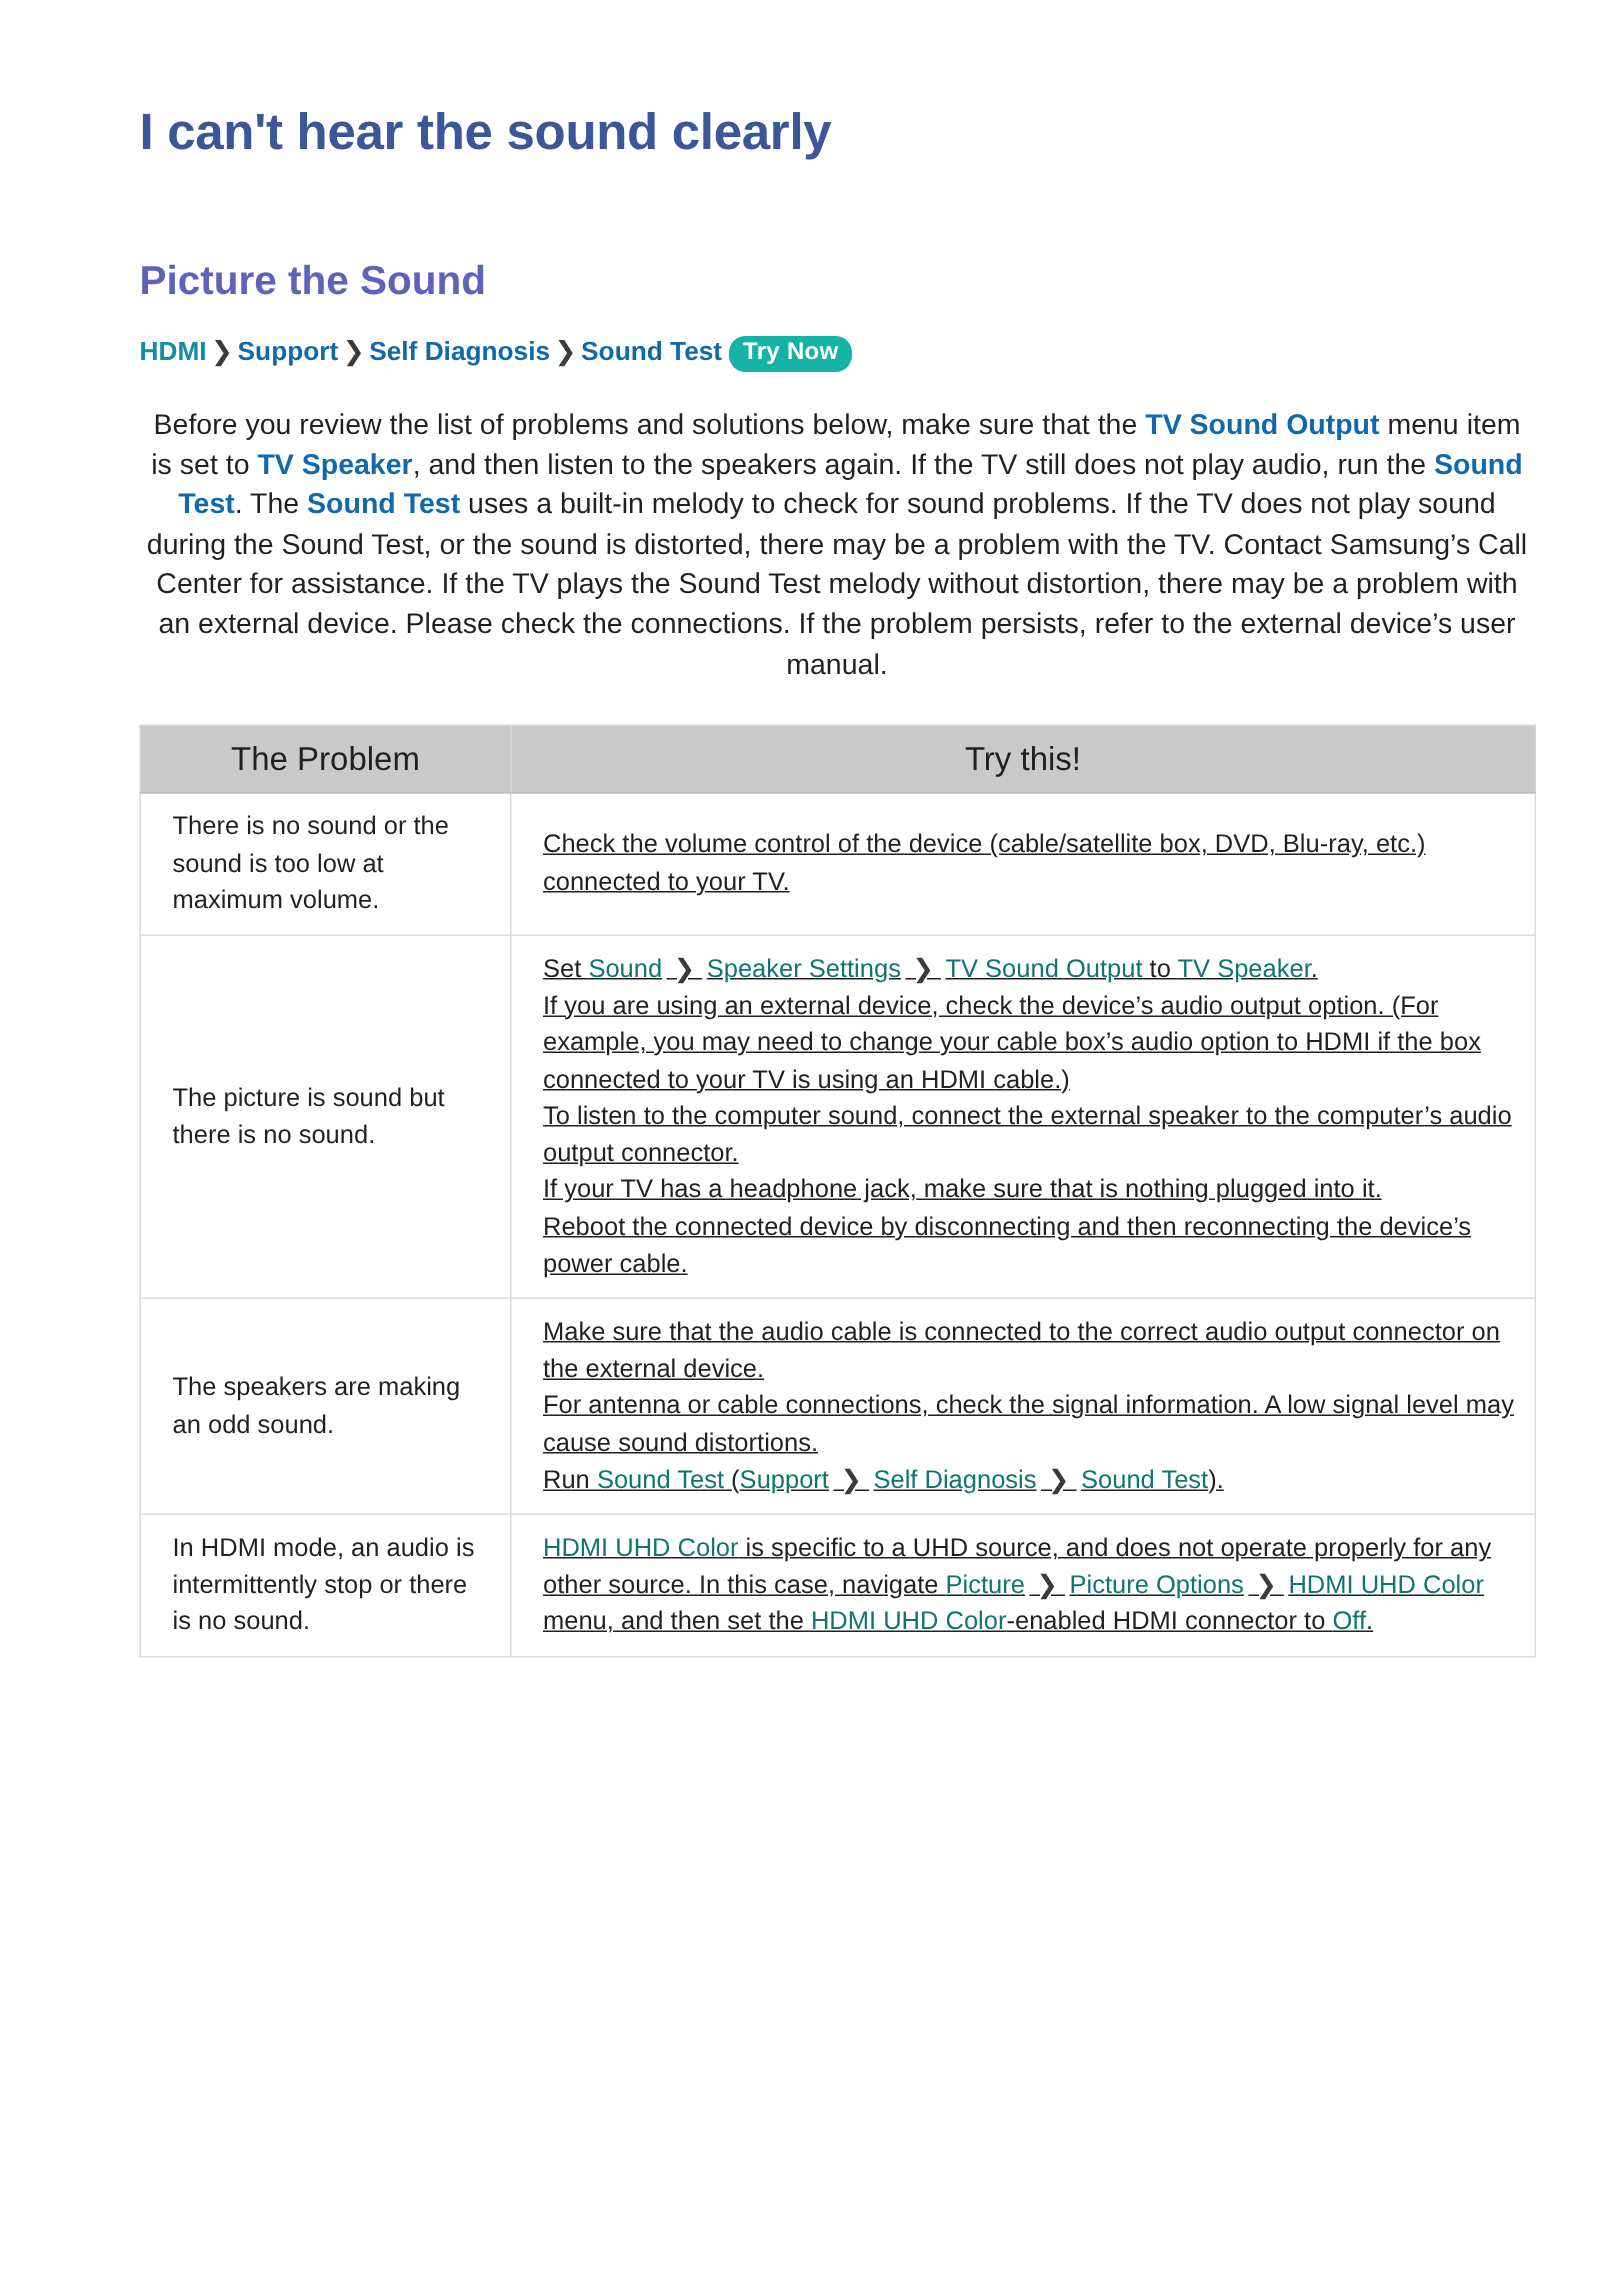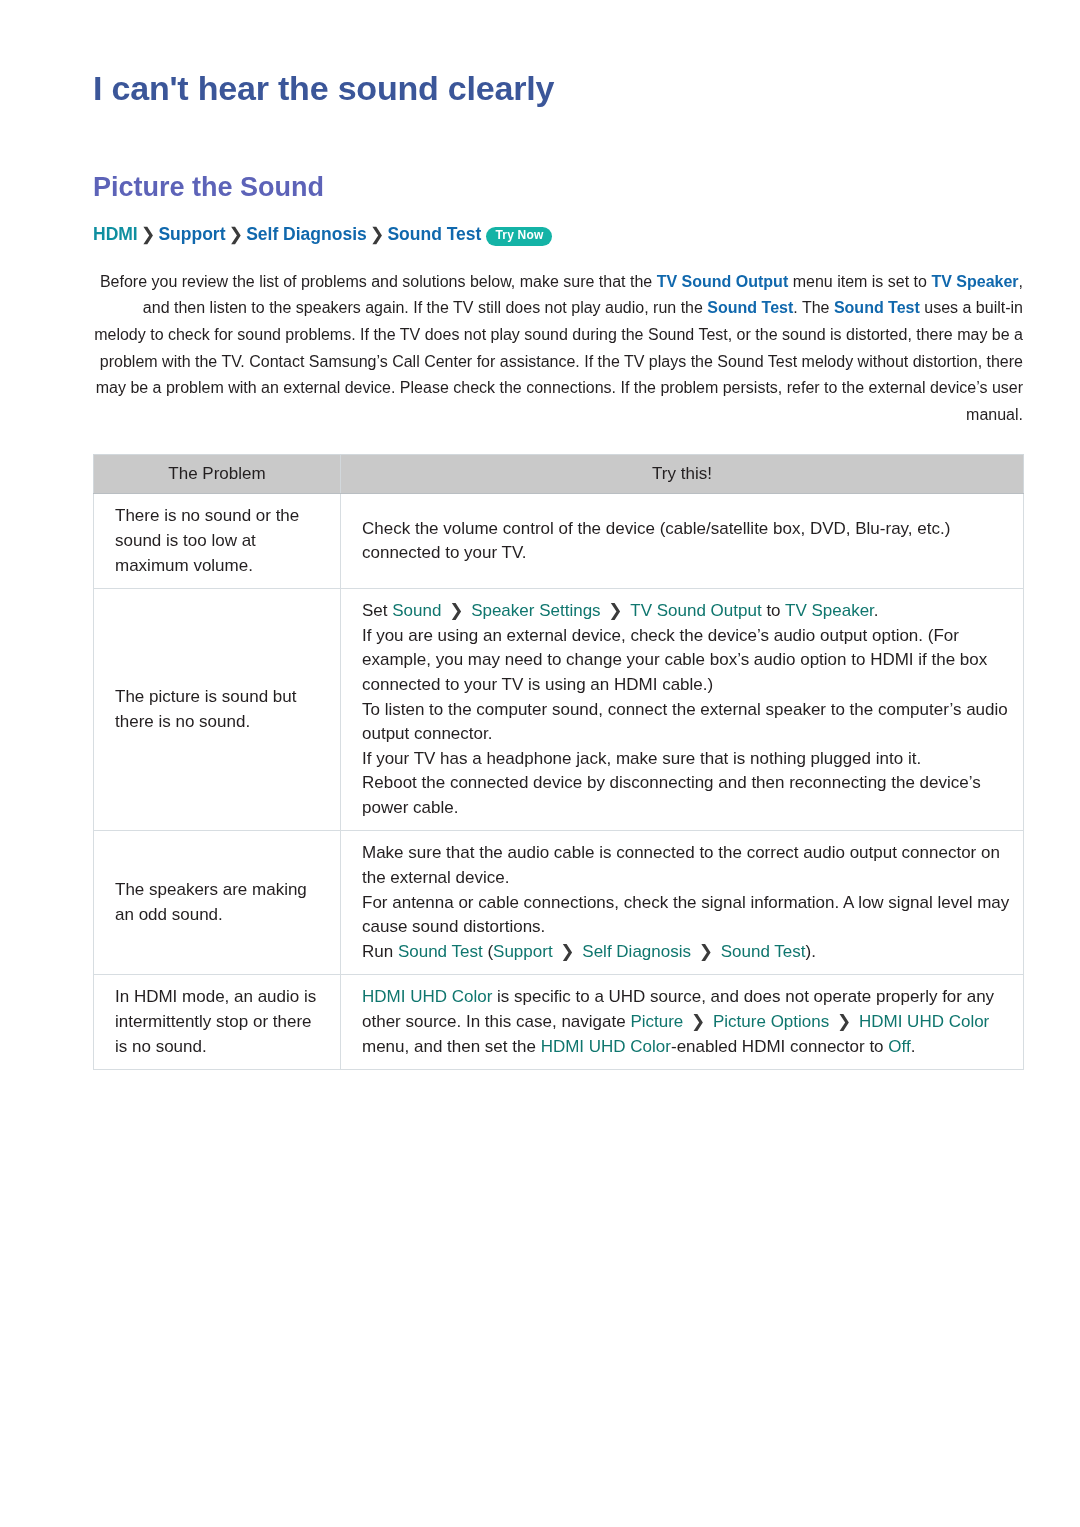--- a/index.html
+++ b/index.html
@@ -54,50 +54,50 @@
   .bc-link { color: #1068ad; }
   .bc-sep {
     color: #3b3b3b;
     font-weight: normal;
     padding: 0 3px;
   }
   .try-now {
     display: inline-block;
     background: #14b3a6;
     color: #ffffff;
-    font-size: 12px;
+    font-size: 16px;
     font-weight: bold;
     border-radius: 11px;
     padding: 1px 9px 2px 9px;
     margin-left: 5px;
     position: relative;
     top: -1px;
     letter-spacing: 0.2px;
   }
   p.intro {
     margin: 0;
     padding-top: 22px;
-    font-size: 16px;
+    font-size: 19px;
     line-height: 26.6px;
     color: #231f20;
-    text-align: right;
+    text-align: center;
   }
   .hl { color: #0f766e; }
   .hl-b { color: #1068ad; font-weight: bold; }
 
   table.problem-table {
     margin-top: 26px;
     border-collapse: collapse;
     width: 930px;
     table-layout: fixed;
     border: 1px solid #d2d8dc;
   }
   table.problem-table th {
     background: #c9c9c9;
-    font-size: 17px;
+    font-size: 22px;
     font-weight: normal;
     color: #231f20;
     text-align: center;
     padding: 9px 6px 9px 6px;
     border: 1px solid #d2d8dc;
     border-bottom: 1px solid #b9bec2;
   }
   table.problem-table td {
     border: 1px solid #d7dde1;
     font-size: 17px;
@@ -105,20 +105,21 @@
     color: #231f20;
     vertical-align: middle;
     padding: 10px 12px 10px 21px;
   }
   td.problem-cell {
     width: 247px;
   }
   td.solution-cell {
     padding-left: 17px;
     padding-right: 12px;
+    text-decoration: underline;
   }
   .cell-lines > div { white-space: normal; }
 </style>
 </head>
 <body>
 
 <div class="page">
   <div class="content">
 
     <h1 class="page-title">I can't hear the sound clearly</h1>

